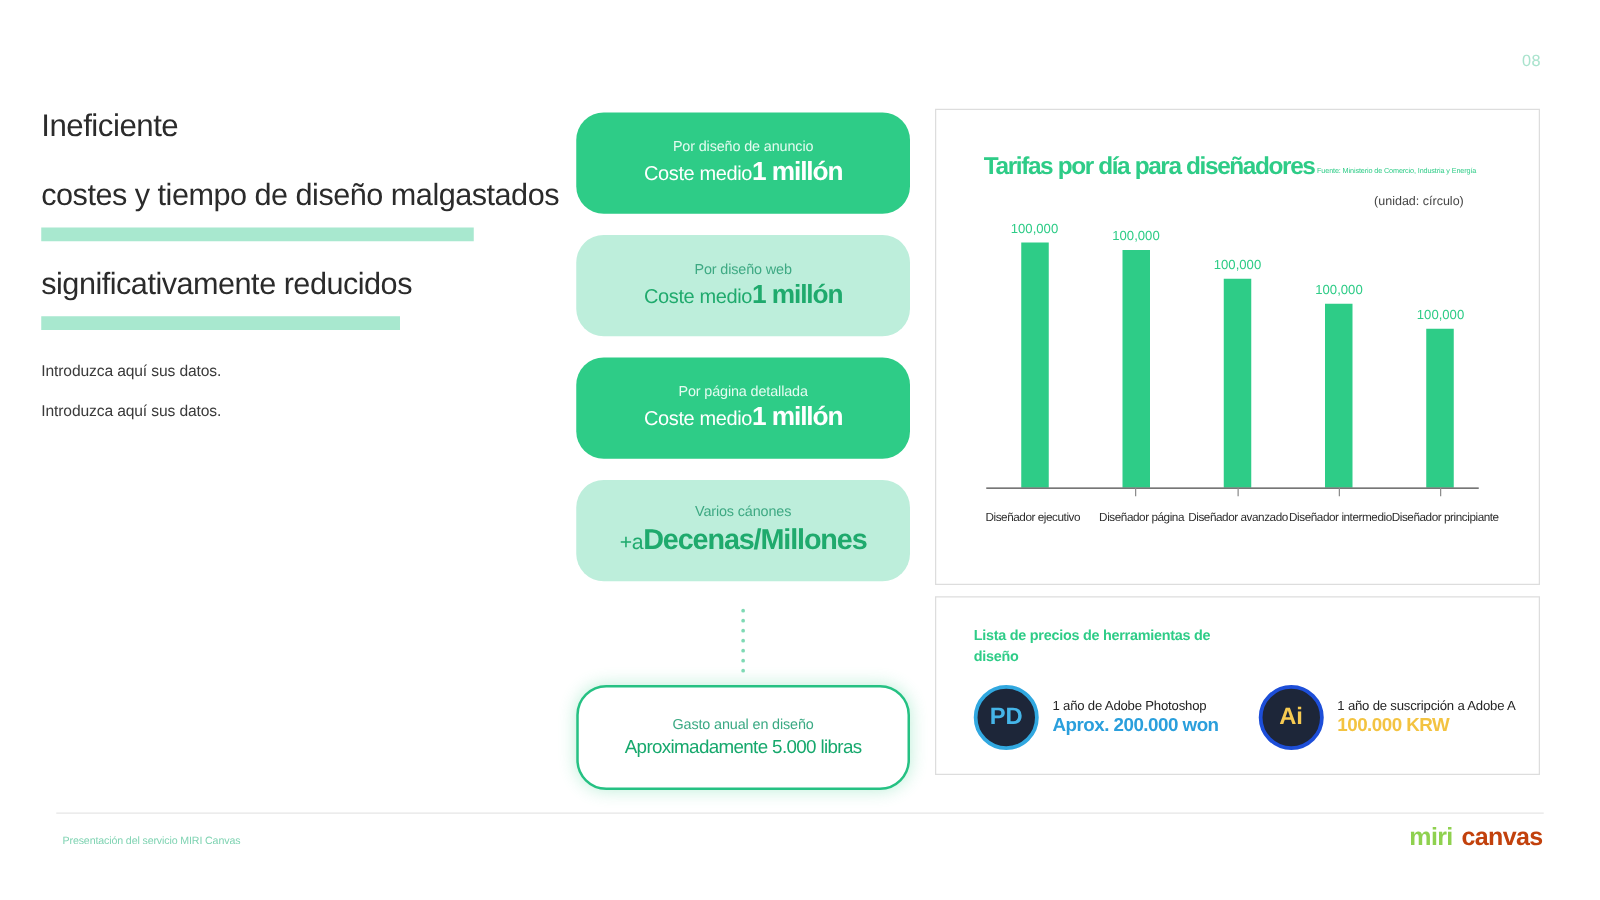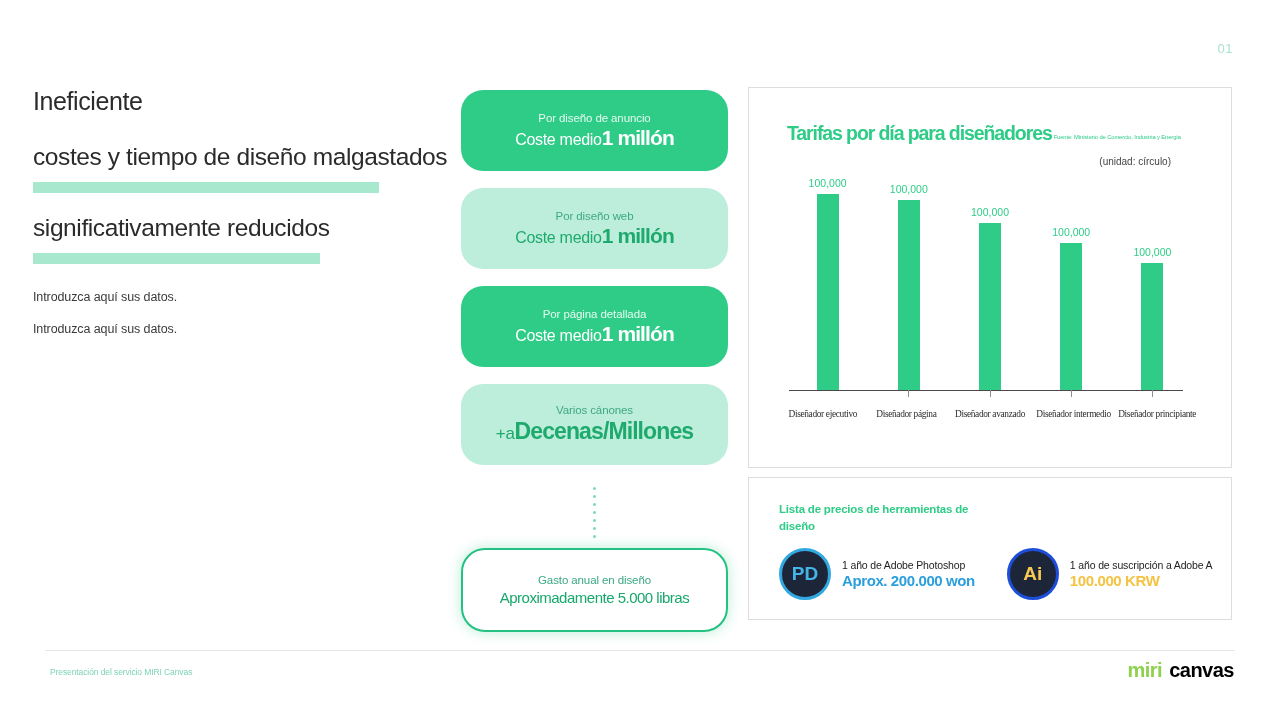--- a/index.html
+++ b/index.html
@@ -267,26 +267,25 @@
   .cat-labels {
     position: absolute;
     left: 8px;
     right: 8px;
     bottom: 6px;
     display: flex;
     justify-content: space-around;
   }
   .cat-labels span {
     width: 92px;
-    text-align: center;
+    text-align: right;
     font-size: 9.4px;
     color: #2d2d2d;
     letter-spacing: -0.35px;
     white-space: nowrap;
-    font-family: Liberation Serif, serif;
   }
 
   
   .tools-panel {
     margin-top: 9px;
     height: 143px;
     padding: 23px 0 0 30px;
     overflow: hidden;
     position: relative;
   }
@@ -361,28 +360,28 @@
   .logo {
     position: absolute;
     right: 46px;
     bottom: 38px;
     font-size: 20px;
     letter-spacing: -0.5px;
     display: flex;
     gap: 7px;
   }
   .logo .miri { color: #8fd14f; font-weight: bold; }
-  .logo .canvas { color: #000000; font-weight: bold; }
+  .logo .canvas { color: #c2410c; font-weight: bold; }
 </style>
 </head>
 <body>
 
 <div class="slide">
 
-  <div class="page-number">01</div>
+  <div class="page-number">08</div>
 
   <div class="left-col">
     <div class="headline-line l1">Ineficiente</div>
     <div class="headline-line l3">costes y tiempo de diseño malgastados</div>
     <div class="hl-underline u1"></div>
     <div class="headline-line l4">significativamente reducidos</div>
     <div class="hl-underline u2"></div>
     <div class="sub-line first">Introduzca aquí sus datos.</div>
     <div class="sub-line">Introduzca aquí sus datos.</div>
   </div>

